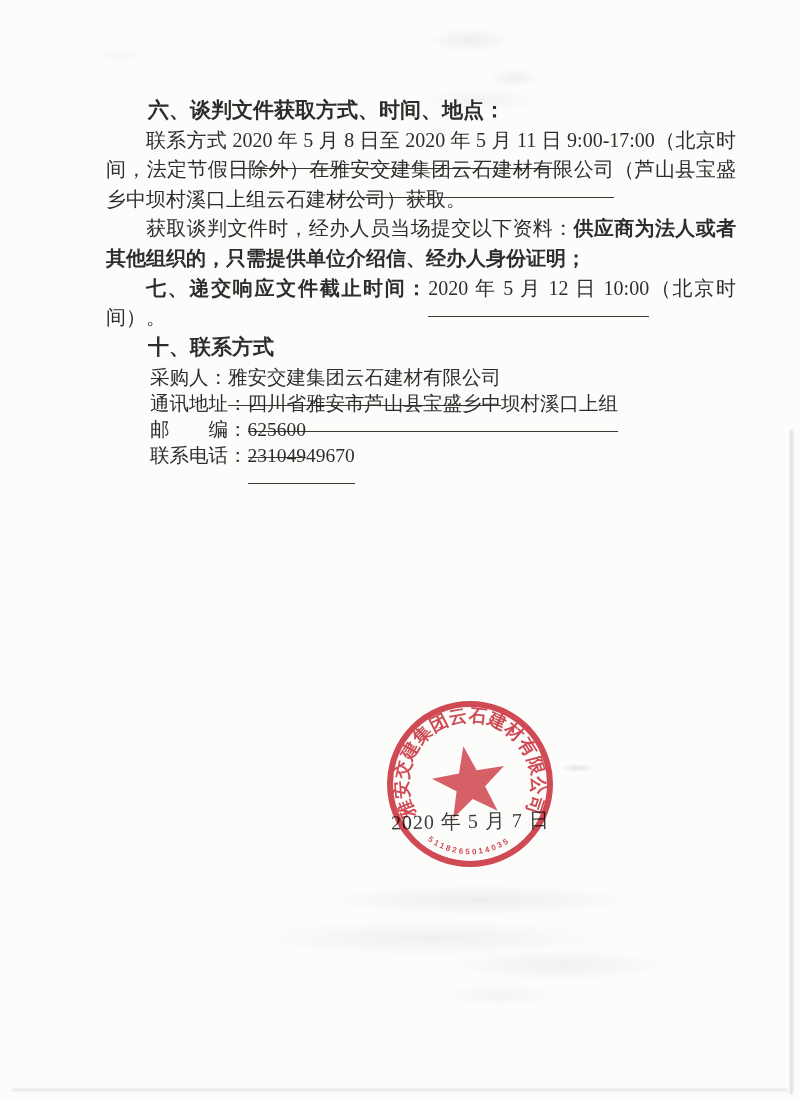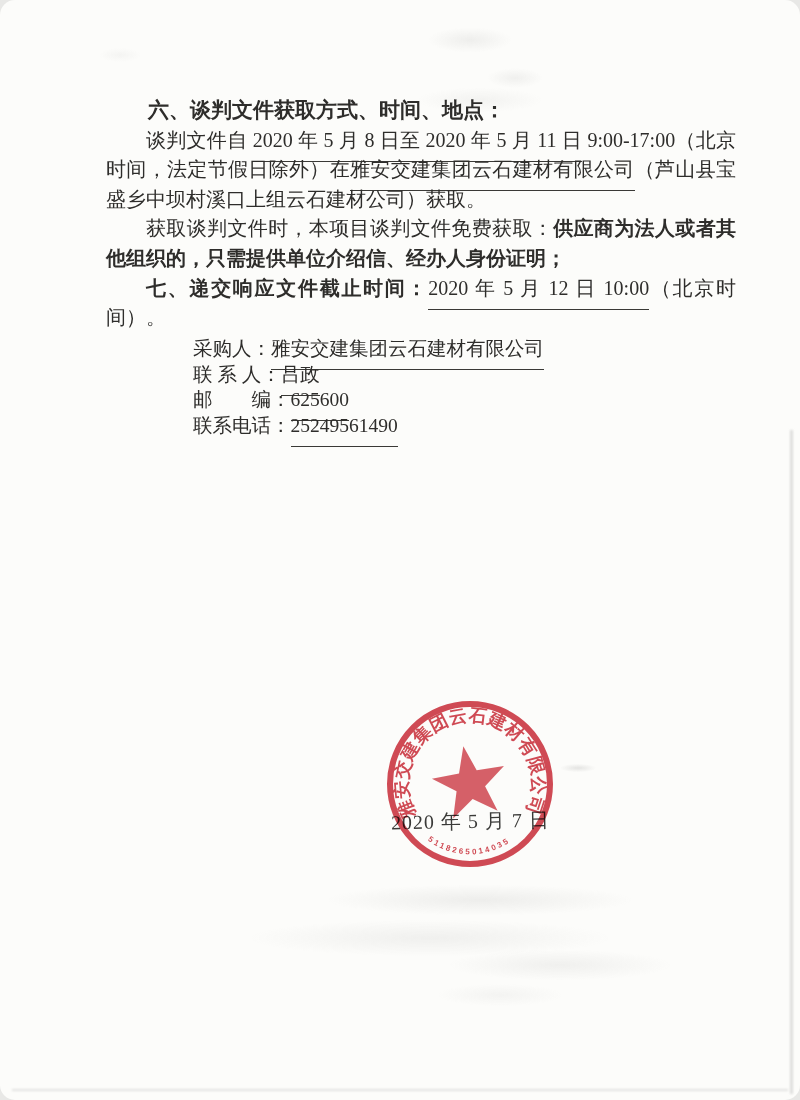--- a/index.html
+++ b/index.html
@@ -9,21 +9,20 @@
   }
   *{box-sizing:border-box;}
   html,body{margin:0;padding:0;background:#e8e8e6;}
   .page{
     position:relative;
     width:800px;height:1100px;
     background:var(--page-bg);
     overflow:hidden;
     font-family:"Liberation Serif","DejaVu Serif",serif;
     color:var(--ink);
-    border-radius:15px;
   }
   
   .noise{
     position:absolute;inset:0;pointer-events:none;
     background:
       radial-gradient(60px 18px at 470px 40px, rgba(120,120,120,.10), transparent 70%),
       radial-gradient(40px 14px at 515px 78px, rgba(120,120,120,.09), transparent 70%),
       radial-gradient(90px 18px at 480px 100px, rgba(120,120,120,.07), transparent 70%),
       radial-gradient(30px 10px at 120px 55px, rgba(120,120,120,.06), transparent 70%),
       radial-gradient(220px 22px at 480px 900px, rgba(135,135,135,.12), transparent 70%),
@@ -41,22 +40,22 @@
   .content{
     position:absolute;left:106px;top:96px;width:630px;
     font-size:20px;line-height:29.6px;text-align:justify;
   }
   .content p,.content h3{margin:0;font-weight:normal;}
   .content h3{font-size:21px;font-weight:bold;}
   .indent{text-indent:2em;}
   b{font-weight:bold;}
   .sp8{margin-top:8px;}
   .sp6{margin-top:6px;}
-  .u{border-bottom:1.4px solid #3a3936;padding-bottom:10px;}
-  .contacts{margin:3px 0 0 87px;font-size:19.5px;line-height:25.8px;text-align:left;}
+  .u{border-bottom:1.4px solid #3a3936;padding-bottom:17px;}
+  .contacts{margin:3px 0 0 44px;font-size:19.5px;line-height:25.8px;text-align:left;}
   .contact-line{white-space:nowrap;}
 
   
   .seal-date{
     position:absolute;left:391px;top:808px;
     font-size:20px;letter-spacing:1px;color:#3a3a38;
     transform:rotate(-1deg);white-space:nowrap;
   }
   svg.seal{
     position:absolute;left:386px;top:700px;width:168px;height:168px;
@@ -73,33 +72,34 @@
 <body>
 
 <div class="page">
   <div class="noise"></div>
   <div class="edge-right"></div>
   <div class="edge-bottom"></div>
 
   <div class="content">
 
     <h3 class="indent">六、谈判文件获取方式、时间、地点：</h3>
-    <p class="indent"><span>谈判文件自 </span><span class="u">2020 年 5 月 8 日至 2020 年 5 月 11 日</span><span> 9:00-17:00（北京时间，法定节假日除外）在</span><span class="u">雅安交建集团云石建材有限公司</span><span>（芦山县宝盛乡中坝村溪口上组云石建材公司）获取。</span></p>
-    <p class="indent"><span>获取谈判文件时，本项目谈判文件免费获取：</span><b>供应商为法人或者其他组织的，只需提供单位介绍信、经办人身份证明；</b></p>
+    <p class="indent"><span>联系方式 </span><span class="u">2020 年 5 月 8 日至 2020 年 5 月 11 日</span><span> 9:00-17:00（北京时间，法定节假日除外）在</span><span class="u">雅安交建集团云石建材有限公司</span><span>（芦山县宝盛乡中坝村溪口上组云石建材公司）获取。</span></p>
+    <p class="indent"><span>获取谈判文件时，经办人员当场提交以下资料：</span><b>供应商为法人或者其他组织的，只需提供单位介绍信、经办人身份证明；</b></p>
 
     <p class="indent sp8"><b>七、递交响应文件截止时间：</b><span class="u">2020 年 5 月 12 日 10:00</span><span>（北京时间）。</span></p>
 
 
 
+    <h3 class="indent">十、联系方式</h3>
 
     <div class="contacts">
       <div class="contact-line"><span>采购人：</span><span class="u">雅安交建集团云石建材有限公司</span></div>
-      <div class="contact-line"><span>联 系 人：</span><span class="u">吕政</span></div>
+      <div class="contact-line"><span>通讯地址：</span><span class="u">四川省雅安市芦山县宝盛乡中坝村溪口上组</span></div>
       <div class="contact-line"><span>邮　　编：</span><span class="u">625600</span></div>
-      <div class="contact-line"><span>联系电话：</span><span class="u">25249561490</span></div>
+      <div class="contact-line"><span>联系电话：</span><span class="u">23104949670</span></div>
     </div>
   </div>
 
   <div class="seal-date">2020 年 5 月 7 日</div>
 
   <svg class="seal" viewBox="0 0 210 210" aria-hidden="true">
     <defs>
       <path id="arcTop" d="M 37.5 144 A 78 78 0 1 1 172.5 144"></path>
       <path id="arcBottom" d="M 52.1 175.3 A 88 88 0 0 0 157.9 175.3"></path>
     </defs>

